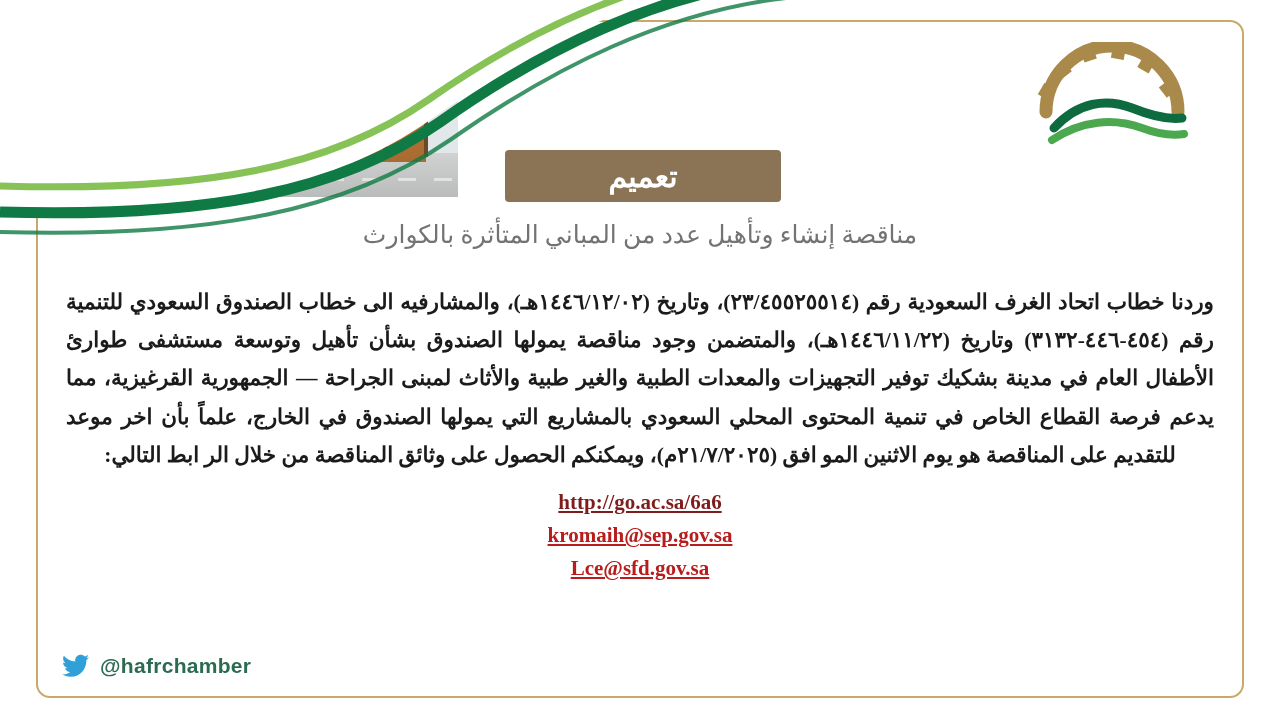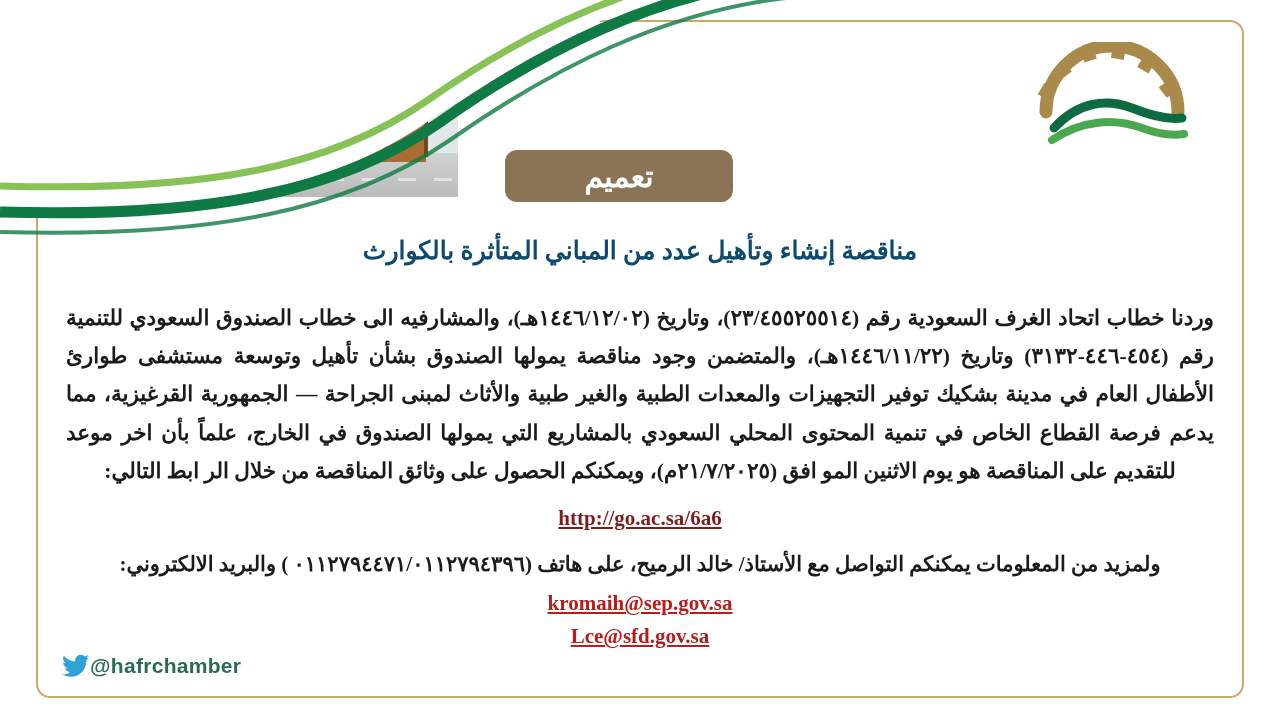--- a/index.html
+++ b/index.html
@@ -150,24 +150,24 @@
     color: #0d6b3f;
     letter-spacing: 2.2px;
     direction: ltr;
   }
 
   
   .title-chip {
     position: absolute;
     left: 505px;
     top: 150px;
-    width: 228px;
+    width: 276px;
     height: 52px;
     background: #8b7355;
-    border-radius: 12px;
+    border-radius: 4px;
     display: flex;
     align-items: center;
     justify-content: center;
     text-align: center;
   }
   .title-chip span {
     font-family: "Liberation Sans", sans-serif;
     color: #ffffff;
     font-size: 30px;
     font-weight: bold;
@@ -177,26 +177,25 @@
   
   .content {
     position: absolute;
     left: 60px;
     right: 60px;
     top: 218px;
     text-align: center;
     direction: rtl;
   }
   .subject {
-    color: #0c4a6e;
+    color: #737373;
     font-size: 25px;
-    font-weight: bold;
+    font-weight: normal;
     line-height: 1.35;
     margin-bottom: 12px;
-    margin-top: 16px;
   }
   .para {
     color: #1b1b1b;
     font-size: 21.5px;
     font-weight: bold;
     line-height: 1.78;
     text-align: justify;
     text-align-last: center;
     padding: 0 6px;
     margin-top: 31px;
@@ -227,20 +226,21 @@
     direction: ltr;
   }
 
   
   .social {
     position: absolute;
     left: 62px;
     bottom: 42px;
     display: flex;
     align-items: flex-start;
+    gap: 10px;
     direction: ltr;
   }
   .social .handle {
     font-family: "Liberation Sans", sans-serif;
     font-size: 21px;
     font-weight: bold;
     color: #2b6b52;
     letter-spacing: .3px;
   }
 </style>
@@ -317,21 +317,20 @@
   <div class="title-chip">
     <span>تعميم</span>
   </div>
 
   <div class="content">
     <div class="subject">مناقصة إنشاء وتأهيل عدد من المباني المتأثرة بالكوارث</div>
     <div class="para">وردنا خطاب اتحاد الغرف السعودية رقم (٢٣/٤٥٥٢٥٥١٤)، وتاريخ (١٤٤٦/١٢/٠٢هـ)، والمشارفيه الى  خطاب الصندوق السعودي للتنمية رقم (٤٥٤-٤٤٦-٣١٣٢) وتاريخ (١٤٤٦/١١/٢٢هـ)، والمتضمن وجود مناقصة يمولها الصندوق بشأن تأهيل وتوسعة مستشفى طوارئ الأطفال العام في مدينة بشكيك توفير التجهيزات والمعدات الطبية والغير طبية والأثاث لمبنى الجراحة — الجمهورية القرغيزية، مما يدعم فرصة القطاع الخاص في تنمية المحتوى المحلي السعودي بالمشاريع التي يمولها الصندوق في الخارج، علماً بأن اخر موعد للتقديم على المناقصة هو يوم الاثنين المو افق (٢١/٧/٢٠٢٥م)، ويمكنكم الحصول على وثائق المناقصة من خلال الر ابط التالي:</div>
 
     <a class="link" href="#">http://go.ac.sa/6a6</a>
 
-    <div class="contact">ولمزيد من المعلومات يمكنكم التواصل مع الأستاذ/ خالد الرميح، على هاتف (٠١١٢٧٩٤٤٧١/٠١١٢٧٩٤٣٩٦ ) والبريد الالكتروني:</div>
 
     <a class="email" href="#">kromaih@sep.gov.sa</a>
     <a class="email" href="#">Lce@sfd.gov.sa</a>
   </div>
 
   <div class="social">
     <svg width="28" height="24" viewBox="0 0 28 24">
       <path d="M27 3.2c-1 .45-2.05.75-3.15.9 1.13-.68 2-1.75 2.4-3.03-1.06.63-2.23 1.08-3.48 1.33C21.77 1.33 20.3.65 18.7.65c-3.08 0-5.57 2.5-5.57 5.57 0 .44.05.86.14 1.27C8.62 7.26 4.58 5.08 1.88 1.76c-.48.83-.76 1.8-.76 2.83 0 1.93.98 3.64 2.48 4.64-.91-.03-1.77-.28-2.52-.7v.07c0 2.7 1.92 4.95 4.47 5.46-.47.13-.96.2-1.47.2-.36 0-.71-.04-1.05-.1.71 2.21 2.77 3.82 5.2 3.87-1.9 1.5-4.3 2.39-6.91 2.39-.45 0-.89-.03-1.32-.08 2.46 1.58 5.39 2.5 8.53 2.5 10.24 0 15.84-8.48 15.84-15.83l-.02-.72C25.33 5.3 26.26 4.32 27 3.2z" fill="#2fa0d8"></path>
     </svg>
     <span class="handle">@hafrchamber</span>

